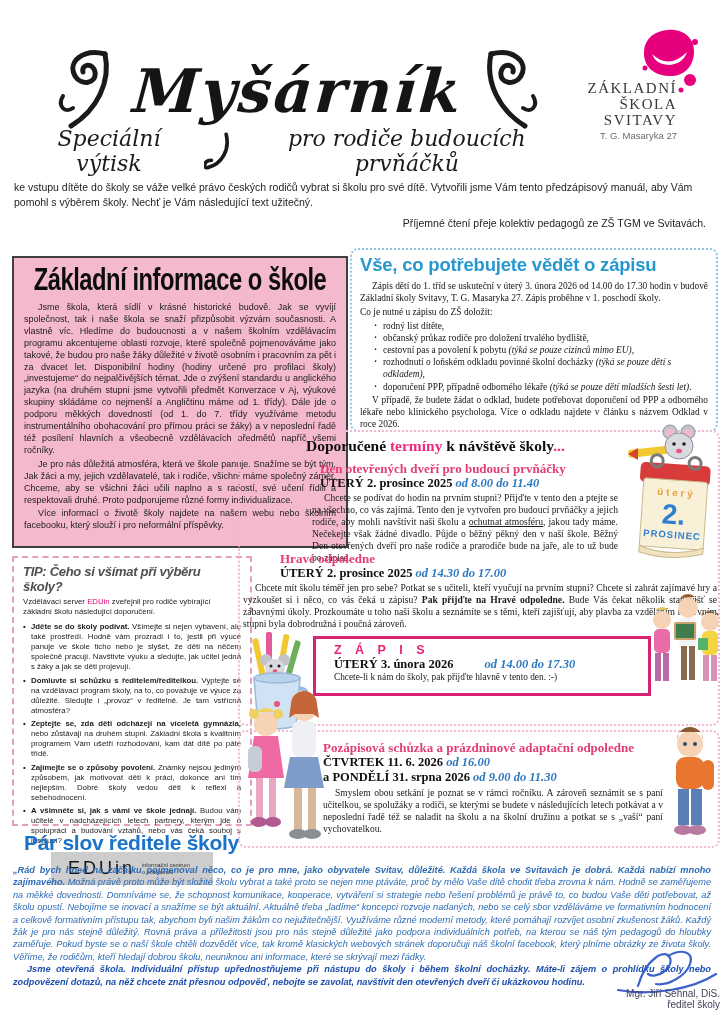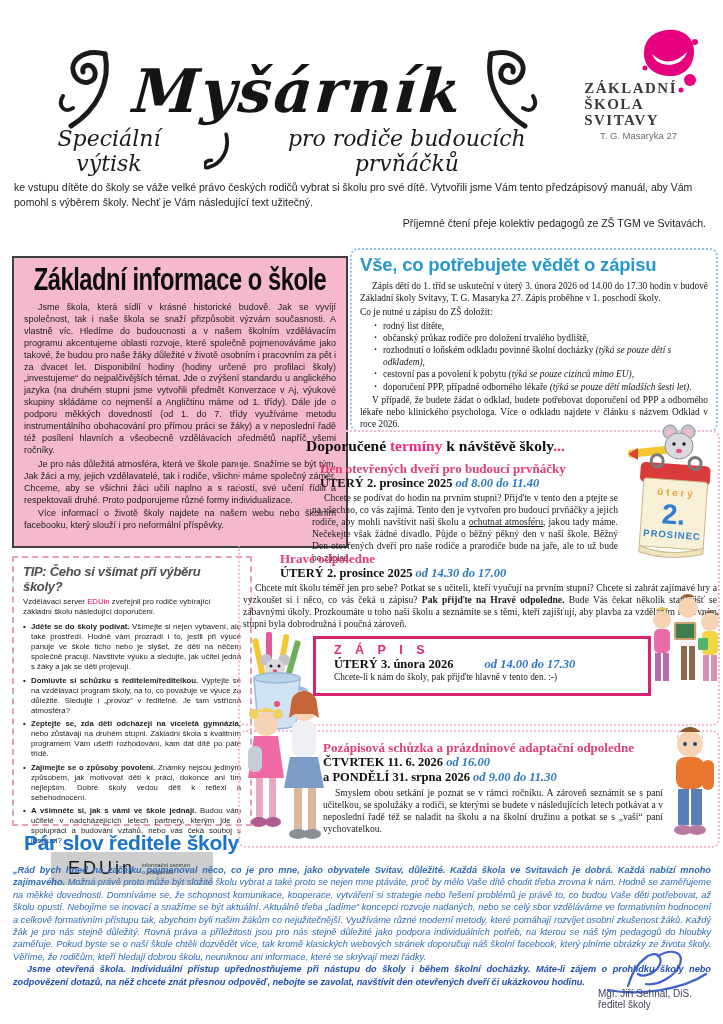--- a/index.html
+++ b/index.html
@@ -13,21 +13,21 @@
 
   
   .masthead{position:absolute;left:28px;top:48px;width:540px;text-align:center;}
   .mast-row{display:flex;align-items:center;justify-content:center;gap:14px;}
   .mast-title{font-family:"DejaVu Serif",serif;font-style:italic;font-weight:bold;font-size:60px;color:#151515;letter-spacing:2px;transform:skewX(-4deg);}
   .mast-sub{margin-top:-8px;font-family:"DejaVu Serif",serif;font-style:italic;font-size:22px;color:#1b1b1b;display:flex;justify-content:center;align-items:center;gap:14px;}
   .flourish{flex:0 0 auto;}
 
   .logo{position:absolute;right:6px;top:28px;width:152px;height:118px;}
   .logo-blob{position:absolute;top:0;right:14px;}
-  .logo-text{position:absolute;top:52px;right:40px;font-family:"Liberation Serif",serif;font-weight:bold;font-size:15px;line-height:16px;letter-spacing:1.5px;color:#3a3a3a;}
+  .logo-text{position:absolute;top:52px;right:40px;text-align:right;font-family:"Liberation Serif",serif;font-weight:normal;font-size:15px;line-height:16px;letter-spacing:1.5px;color:#3a3a3a;}
   .logo-addr{position:absolute;top:102px;right:40px;font-size:9.5px;color:#6a6a6a;}
 
   
   .greeting{position:absolute;left:14px;top:180px;width:700px;font-size:10.5px;line-height:15px;color:#1d1d1d;}
   .greeting .pleasant{text-align:right;margin-top:6px;padding-right:8px;}
 
   
   .info-box{position:absolute;left:12px;top:256px;width:336px;height:292px;background:var(--pink-bg);border:2.5px solid #3f3f3f;padding:5px 10px;overflow:hidden;}
   .info-box h2{text-align:center;font-size:25px;font-weight:bold;letter-spacing:-0.5px;color:#0d0d0d;transform:scale(0.95,1.22);margin:2px 0 8px;}
   .info-box p{font-size:9px;line-height:11.9px;text-align:justify;text-indent:14px;margin-bottom:2px;}
@@ -90,21 +90,21 @@
   .poz-date1{left:323px;top:755px;}
   .poz-date2{left:323px;top:770px;}
   .poz-body{left:323px;top:787px;width:340px;}
 
   
   .dir-title{position:absolute;left:24px;top:831px;font-size:21px;font-weight:bold;color:#1a73c8;letter-spacing:-0.3px;}
   .dir-text{position:absolute;left:13px;top:864px;width:698px;font-size:9.2px;font-style:italic;line-height:12.4px;text-align:justify;color:var(--dir-blue);}
   .dir-text .opening{font-weight:bold;}
   .dir-text .closing{display:block;font-weight:bold;color:var(--dir-blue-dark);text-indent:14px;}
 
-  .sig{position:absolute;left:598px;top:946px;width:122px;text-align:left;}
+  .sig{position:absolute;left:598px;top:946px;width:122px;text-align:right;}
   .sig-name{font-size:10px;color:#41415a;margin-top:-10px;}
   .sig-role{font-size:10px;color:#41415a;}
 
   
   .illu{position:absolute;}
 </style>
 </head>
 <body>
 
 <div id="page">
@@ -183,22 +183,22 @@
   </div>
 
   <div class="zapis-info">
     <h2>Vše, co potřebujete vědět o zápisu</h2>
     <div class="serif-body">
       <p class="intro">Zápis dětí do 1. tříd se uskuteční v úterý 3. února 2026 od 14.00 do 17.30 hodin v budově Základní školy Svitavy, T. G. Masaryka 27. Zápis proběhne v 1. poschodí školy.</p>
       <p class="docs-label">Co je nutné u zápisu do ZŠ doložit:</p>
       <ul>
           <li><span>rodný list dítěte,</span><i></i><span></span></li>
           <li><span>občanský průkaz rodiče pro doložení trvalého bydliště,</span><i></i><span></span></li>
+          <li><span>cestovní pas a povolení k pobytu </span><i>(týká se pouze cizinců mimo EU)</i><span>,</span></li>
           <li><span>rozhodnutí o loňském odkladu povinné školní docházky </span><i>(týká se pouze dětí s odkladem)</i><span>,</span></li>
-          <li><span>cestovní pas a povolení k pobytu </span><i>(týká se pouze cizinců mimo EU)</i><span>,</span></li>
           <li><span>doporučení PPP, případně odborného lékaře </span><i>(týká se pouze dětí mladších šesti let)</i><span>.</span></li>
         </ul>
       <p class="outro">V případě, že budete žádat o odklad, budete potřebovat doporučení od PPP a odborného lékaře nebo klinického psychologa. Více o odkladu najdete v článku s názvem Odklad v roce 2026.</p>
     </div>
   </div>
 
   <div class="frame-b"></div>
   <div class="frame-c"></div>
 
   <div class="terminy"><span>Doporučené </span><span class="accent">termíny</span><span> k návštěvě školy</span><span class="dots">...</span></div>

